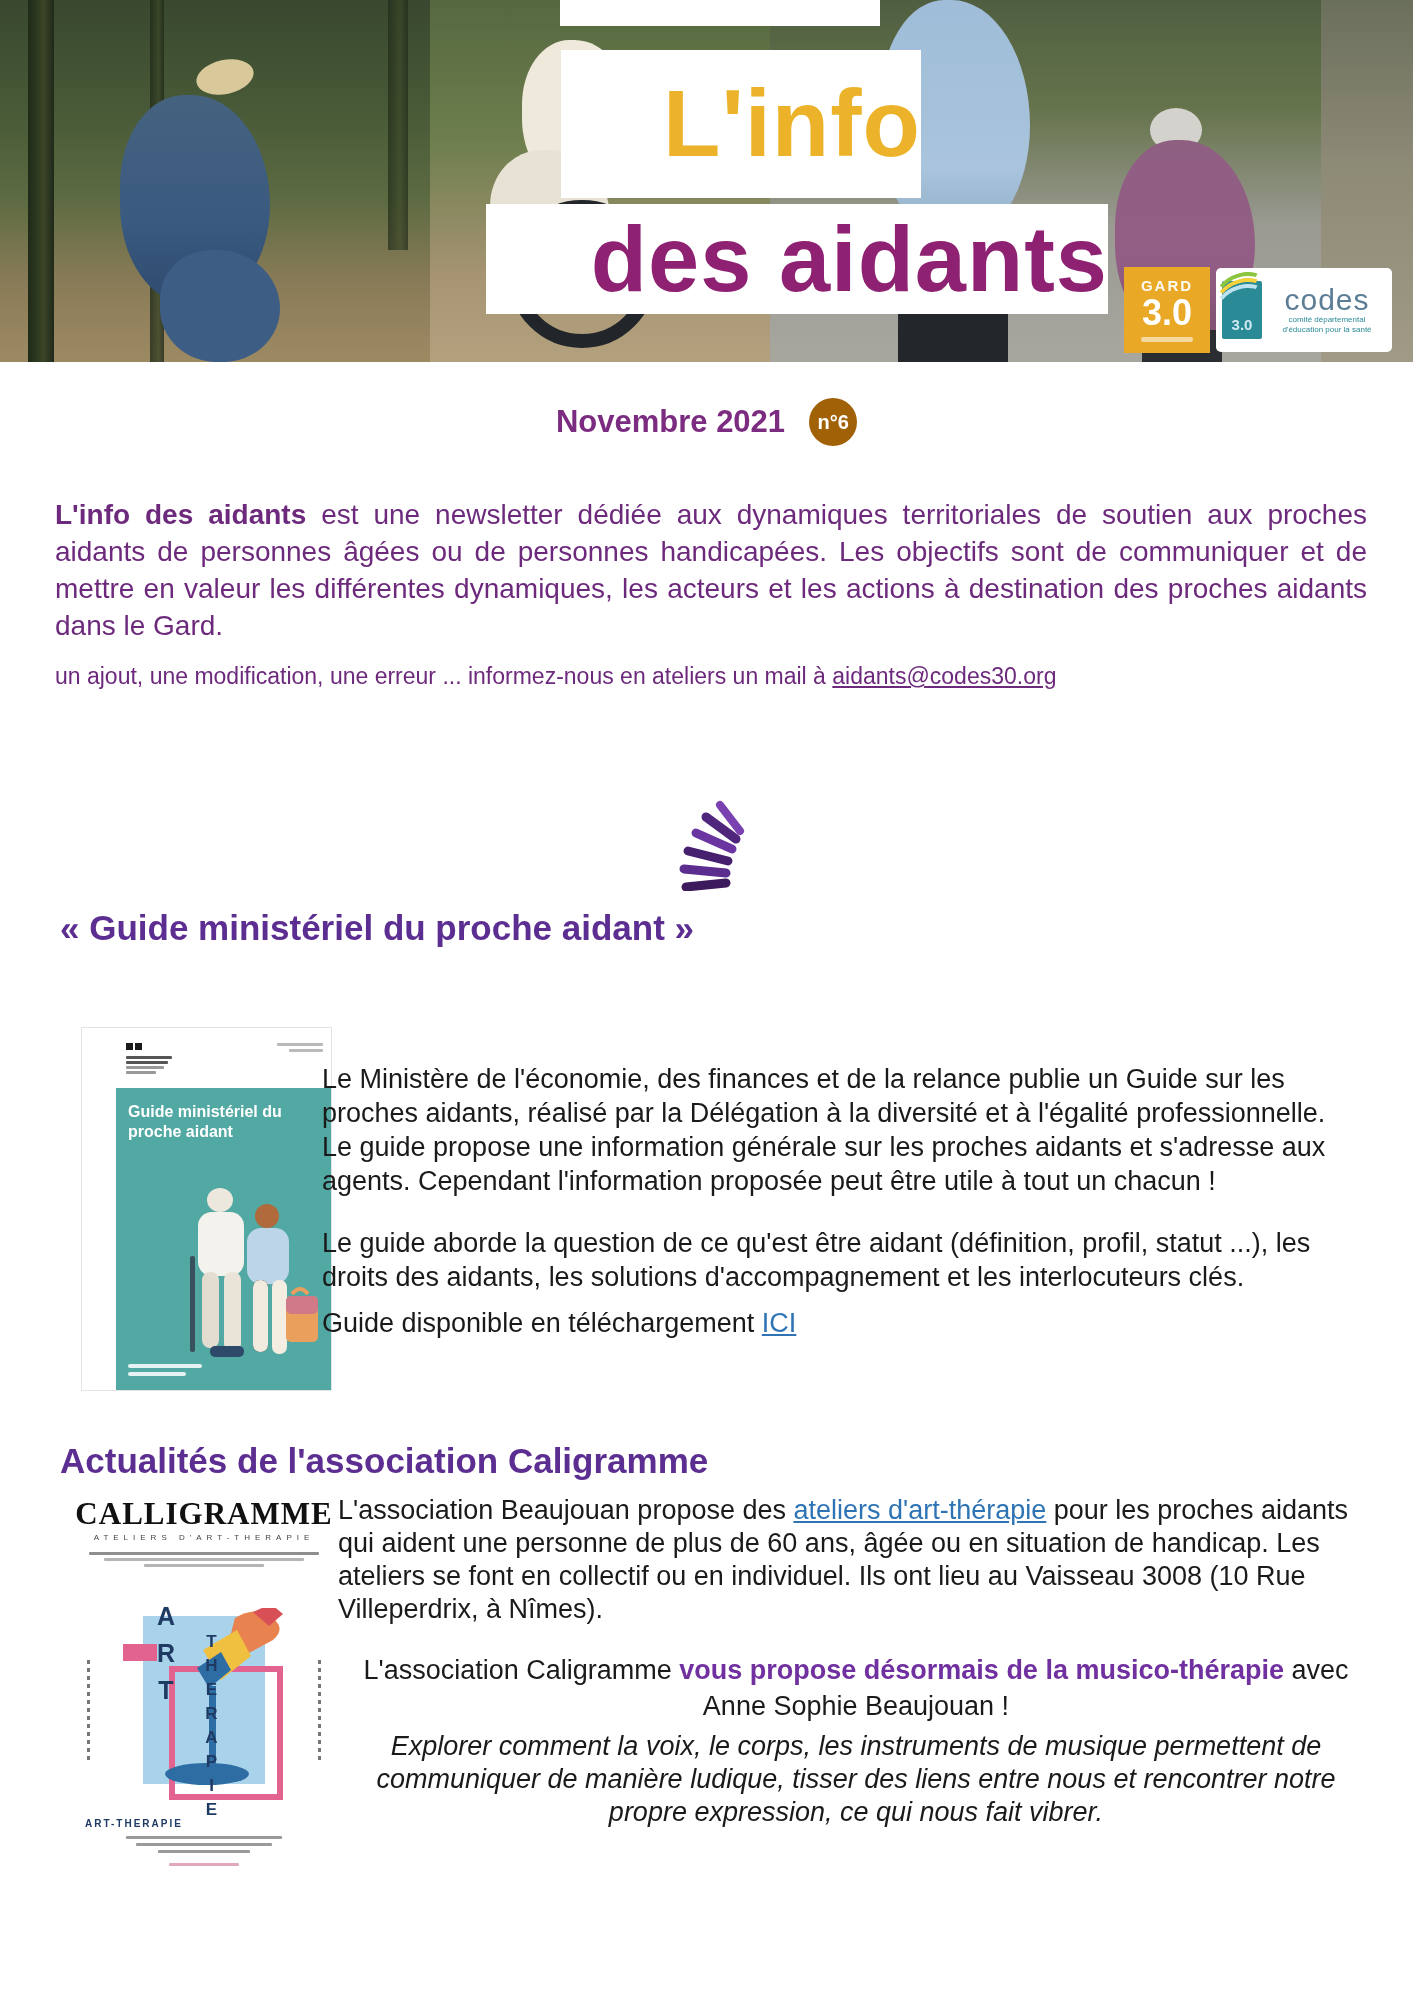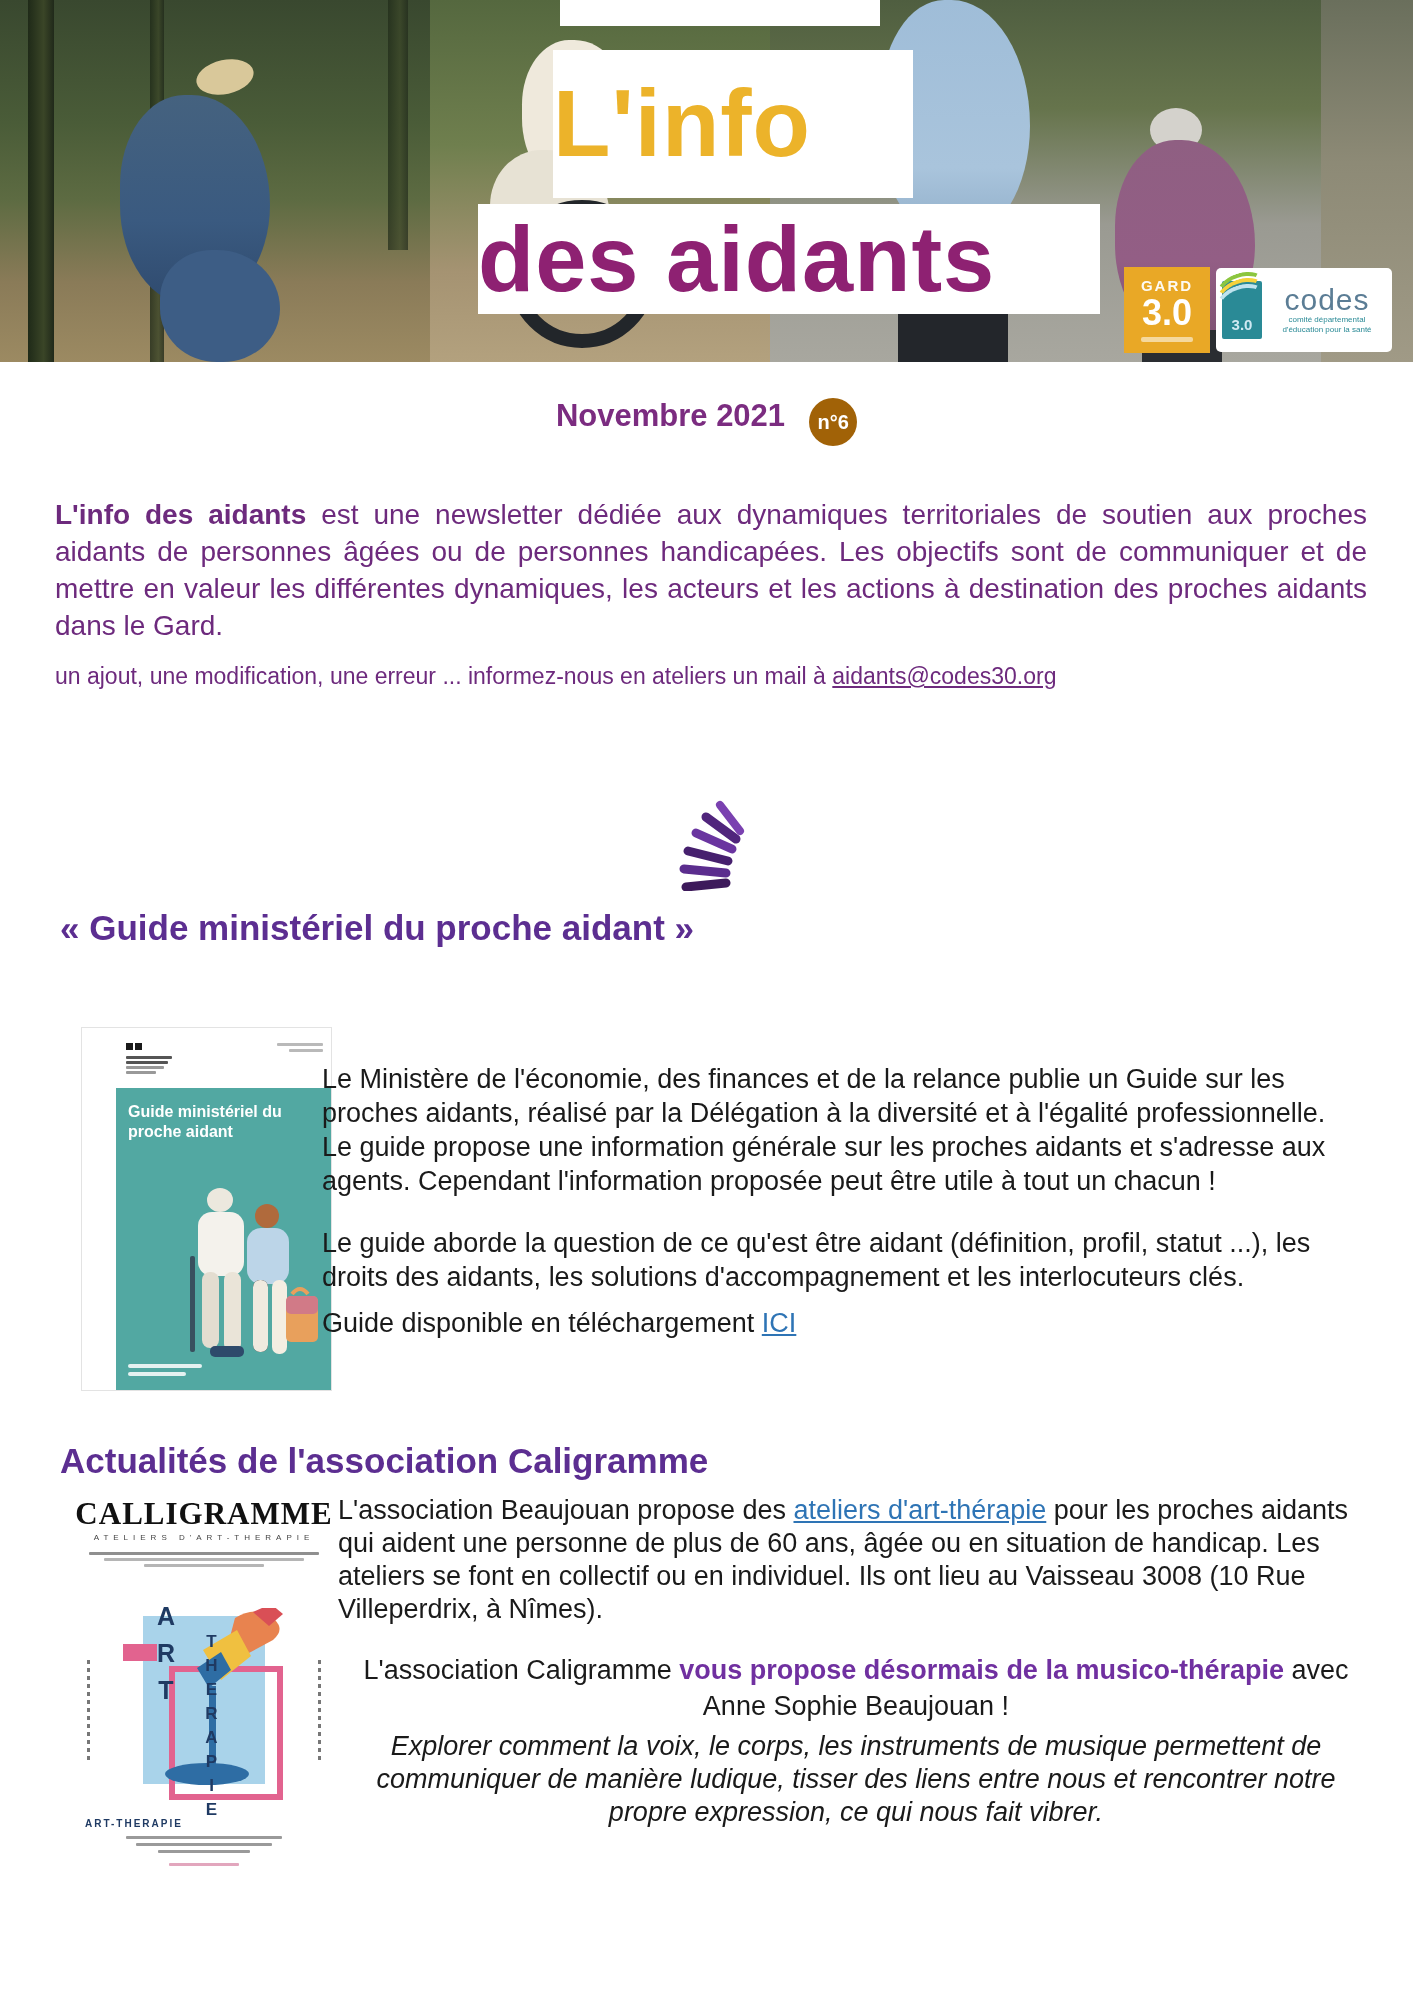--- a/index.html
+++ b/index.html
@@ -15,21 +15,21 @@
   .ph-mid{left:430px;width:345px;
     background:linear-gradient(180deg,#55683f 0%,#6f7f4e 40%,#a59372 75%,#b3a17e 100%);}
   .ph-right{left:770px;width:643px;
     background:linear-gradient(180deg,#4f5e40 0%,#66744c 30%,#9a9a92 62%,#a8a79f 100%);}
   .wall{position:absolute;right:0;top:0;width:92px;height:362px;
     background:linear-gradient(180deg,#6a6f5c,#8d8a76 45%,#a09a86);}
   .blob{position:absolute;border-radius:45% 55% 50% 50%;}
   .title-box{position:absolute;background:#ffffff;}
   .title1{color:#ecb32a;font-weight:bold;font-size:94px;letter-spacing:1px;}
   .title2{color:#8e2172;font-weight:bold;font-size:92px;letter-spacing:1px;}
-  .tb{display:flex;align-items:center;justify-content:flex-start;}
+  .tb{display:flex;align-items:center;justify-content:flex-end;margin-left:8px;}
 
   .gard{left:1124px;top:267px;width:86px;height:86px;background:#e9a826;color:#ffffff;
     display:flex;flex-direction:column;align-items:center;justify-content:center;line-height:1;}
   .gard .g1{font-size:15px;font-weight:bold;letter-spacing:2px;opacity:.95;}
   .gard .g2{font-size:36px;font-weight:bold;margin-top:2px;}
   .gard .g3{width:52px;height:5px;margin-top:6px;background:rgba(255,255,255,.55);border-radius:2px;}
 
   .codes{left:1216px;top:268px;width:176px;height:84px;background:#ffffff;border-radius:5px;
     display:flex;align-items:center;padding:0 6px;box-sizing:border-box;gap:6px;}
   .codes-ico{width:40px;height:58px;background:#2a8a96;position:relative;border-radius:2px;flex:0 0 auto;}
@@ -37,21 +37,21 @@
     border:4px solid transparent;border-top-color:#8cc63f;transform:rotate(-18deg);}
   .codes-ico .arc2{border-top-color:#f5d23c;top:-2px;}
   .codes-ico .arc3{border-top-color:#bfe3ee;top:4px;}
   .codes-ico .n30{position:absolute;left:0;right:0;bottom:6px;text-align:center;color:#cfe9f2;
     font-size:15px;font-weight:bold;}
   .codes-txt{display:flex;flex-direction:column;align-items:center;flex:1;}
   .codes-brand{color:#5b7d95;font-size:30px;line-height:1;letter-spacing:1px;}
   .codes-sub{color:#2a8a96;font-size:8px;line-height:1.25;text-align:center;}
 
   
-  .issue{left:0;top:398px;width:1413px;display:flex;justify-content:center;gap:24px;}
+  .issue{left:0;top:398px;width:1413px;display:flex;align-items:center;justify-content:center;gap:24px;}
   .issue-date{color:#7b2c80;font-size:31px;font-weight:bold;}
   .issue-badge{width:48px;height:48px;border-radius:50%;background:#a16207;color:#ffffff;
     display:flex;align-items:center;justify-content:center;font-size:20px;font-weight:bold;}
 
   
   .intro{left:55px;top:496px;width:1312px;color:#6d2a7d;font-size:28px;line-height:37px;text-align:justify;}
   .intro b{font-weight:bold;}
   .contact{left:55px;top:663px;width:1312px;color:#6d2a7d;font-size:23px;}
   .contact a{color:#6d2a7d;text-decoration:underline;}
 

